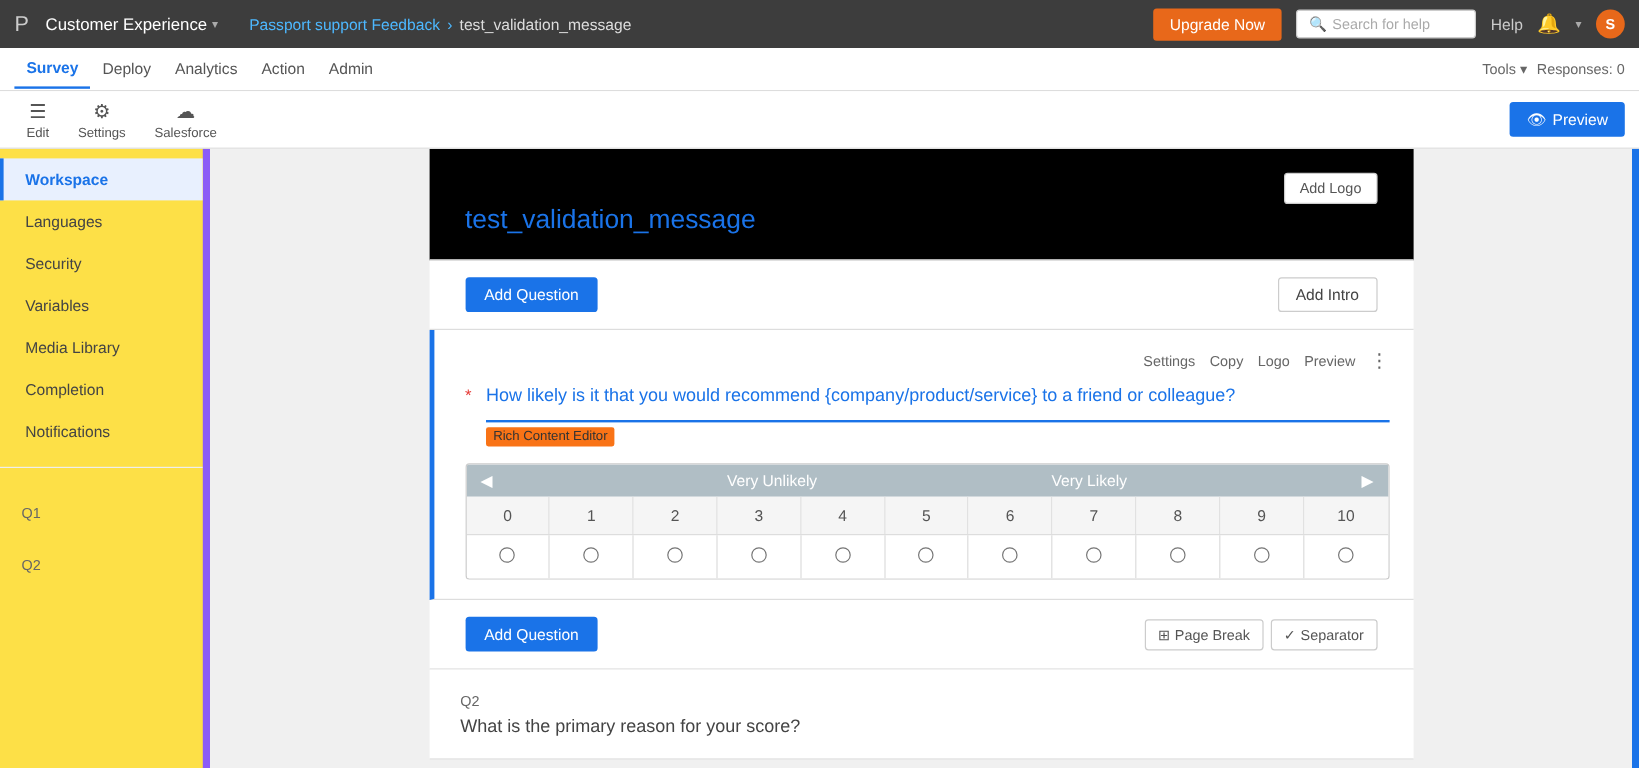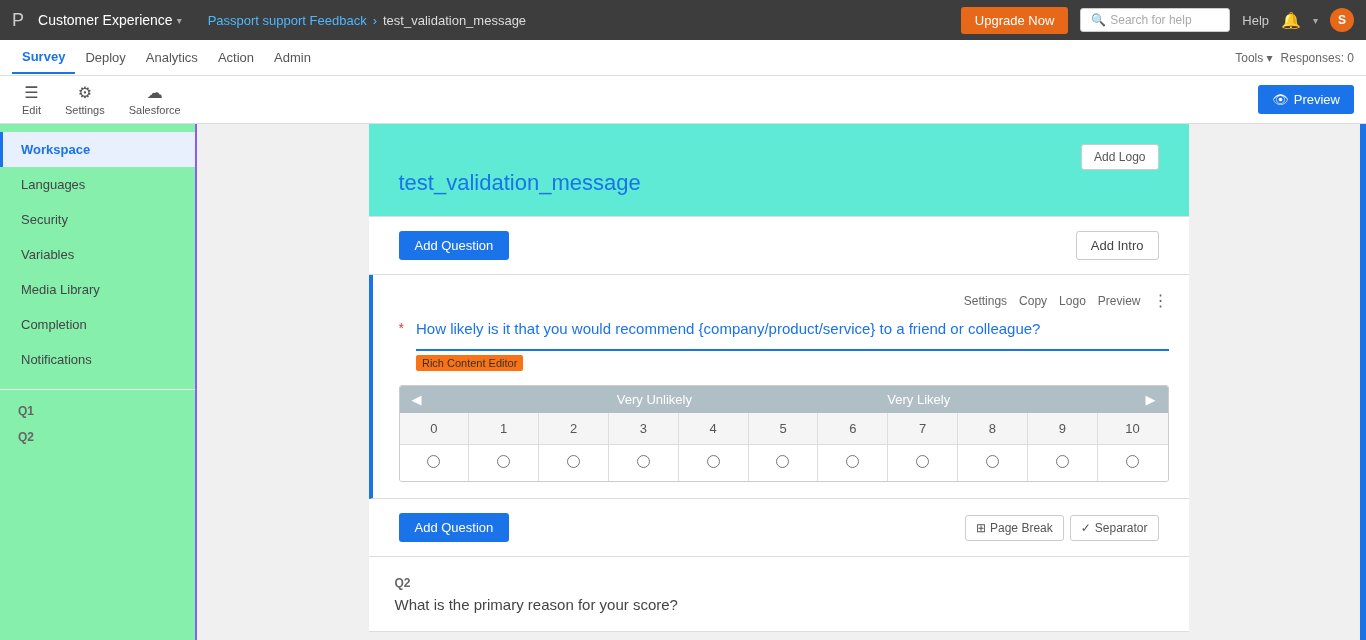--- a/index.html
+++ b/index.html
@@ -144,23 +144,23 @@
 
     
     .main-layout {
       display: flex;
       height: calc(640px - 40px - 36px - 48px);
       overflow: hidden;
     }
 
     
     .sidebar {
-      width: 197px;
-      background: #86efac;
-      border-right: 2px solid #8b5cf6;
+      width: 175px;
+      background: #fde047;
+      border-right: 6px solid #8b5cf6;
       padding: 8px 0;
       overflow-y: auto;
       flex-shrink: 0;
     }
     .sidebar-item {
       padding: 10px 18px;
       cursor: pointer;
       color: #444;
       font-size: 13px;
       border-left: 3px solid transparent;
@@ -175,40 +175,41 @@
       padding: 6px 18px;
       color: #888;
       font-size: 12px;
       display: flex;
       align-items: center;
       gap: 6px;
     }
     .q-label {
       font-size: 12px;
       color: #666;
-      font-weight: 700;
+      font-weight: 400;
+      margin-top: 17px;
     }
 
     
     .content-area {
       flex: 1;
       overflow-y: auto;
       padding: 0;
       background: #f0f0f0;
     }
 
     
     .survey-container {
       max-width: 820px;
       margin: 0 auto;
     }
 
     
     .survey-header-card {
-      background: #5eead4;
+      background: #000000;
       margin: 0;
       padding: 20px 30px;
       border-bottom: 1px solid #ddd;
     }
     .add-logo-btn {
       border: 1px solid #ccc;
       background: #fff;
       padding: 5px 12px;
       font-size: 12px;
       cursor: pointer;

